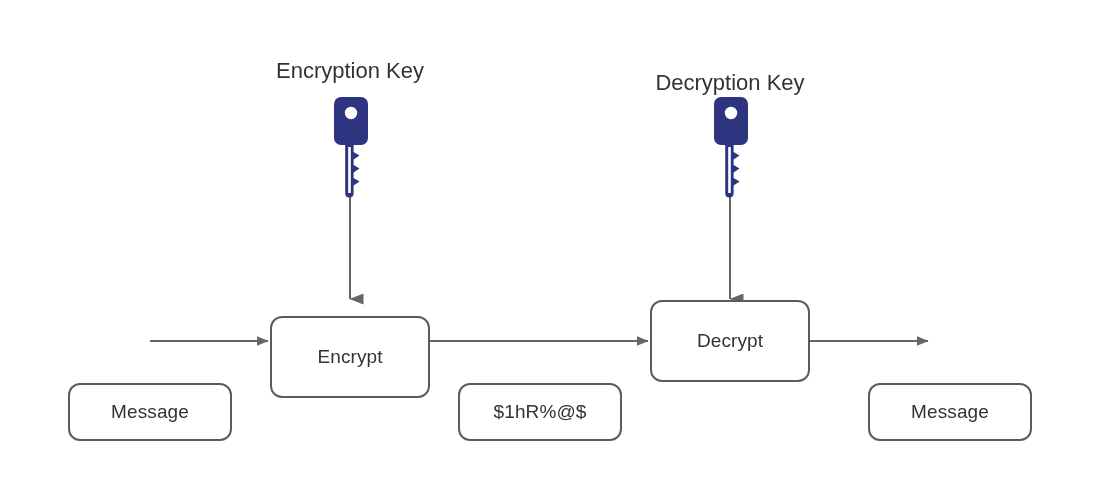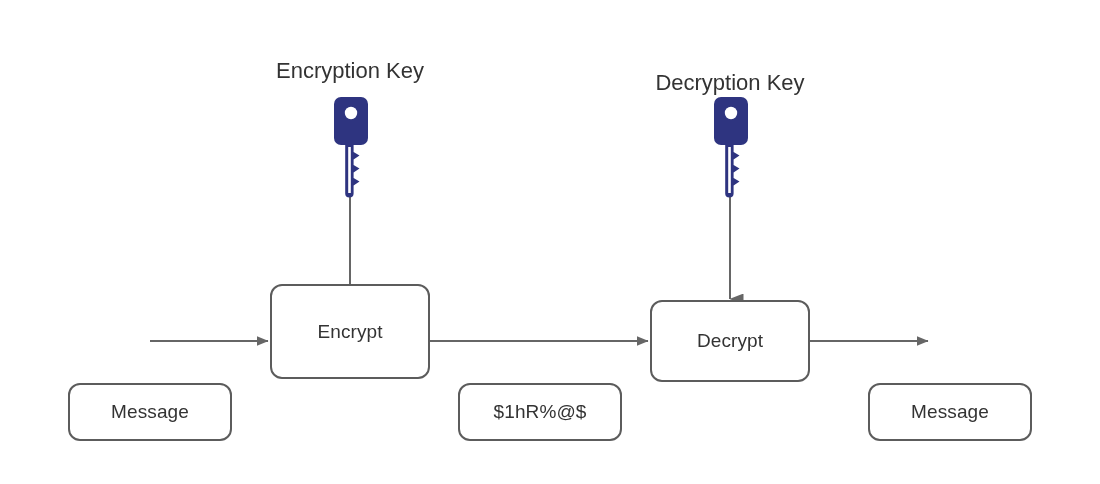--- a/index.html
+++ b/index.html
@@ -98,21 +98,21 @@
     <g fill="#2e3480">
       <rect x="3" y="0" width="34" height="48" rx="7" ry="7"></rect>
       <circle cx="20" cy="16" r="6.2" fill="#ffffff"></circle>
       <path d="M14.2,45 L22.6,45 L22.6,55 L28.5,58.5 L22.6,62.5 L22.6,68
                L28.5,71.5 L22.6,75.5 L22.6,81 L28.5,84.5 L22.6,88.5
                L22.6,96.5 Q22.6,100.5 18.4,100.5 Q14.2,100.5 14.2,96.5 Z"></path>
       <rect x="17.2" y="50" width="2.6" height="46" fill="#ffffff"></rect>
     </g>
   </svg>
 
-  <div class="node-box" style="left:270px; top:284px; width:160px; height:95px;">Encrypt</div>
+  <div class="node-box" style="left:270px; top:316px; width:160px; height:82px;">Encrypt</div>
 
   <div class="node-box" style="left:650px; top:300px; width:160px; height:82px;">Decrypt</div>
 
   <div class="node-box" style="left:68px; top:383px; width:164px; height:58px;">Message</div>
 
   <div class="node-box" style="left:458px; top:383px; width:164px; height:58px;">$1hR%@$</div>
 
   <div class="node-box" style="left:868px; top:383px; width:164px; height:58px;">Message</div>
 
 </div>

